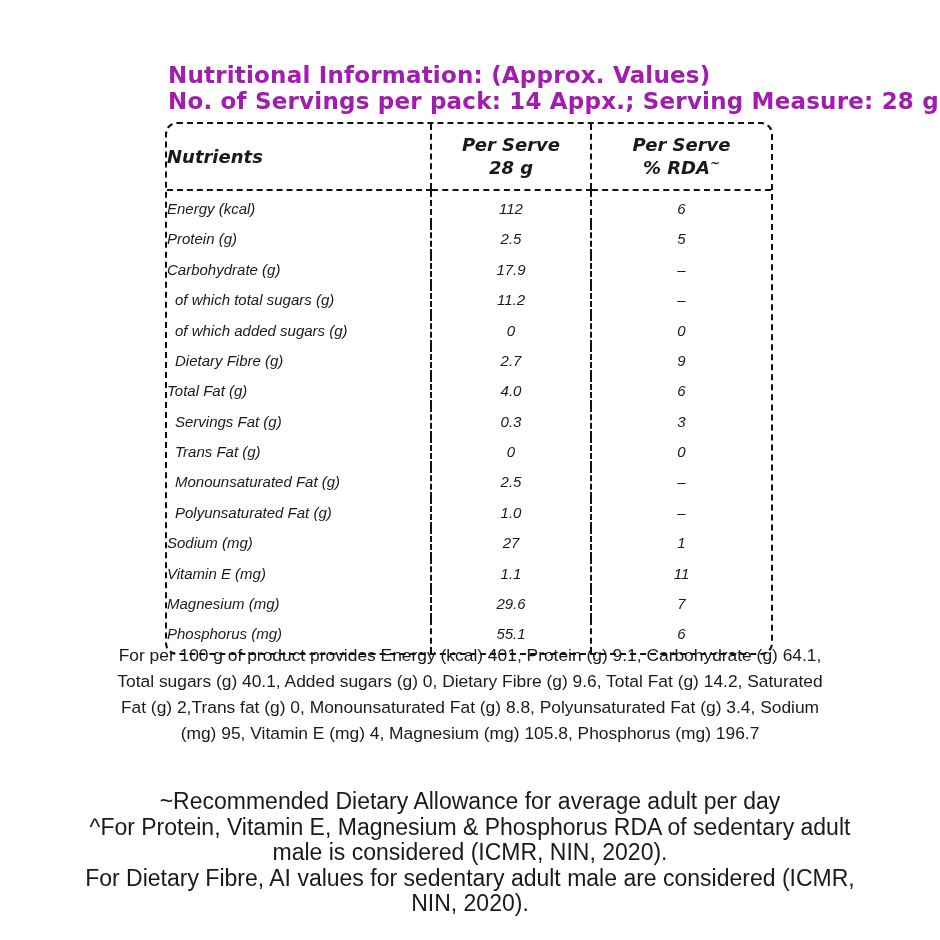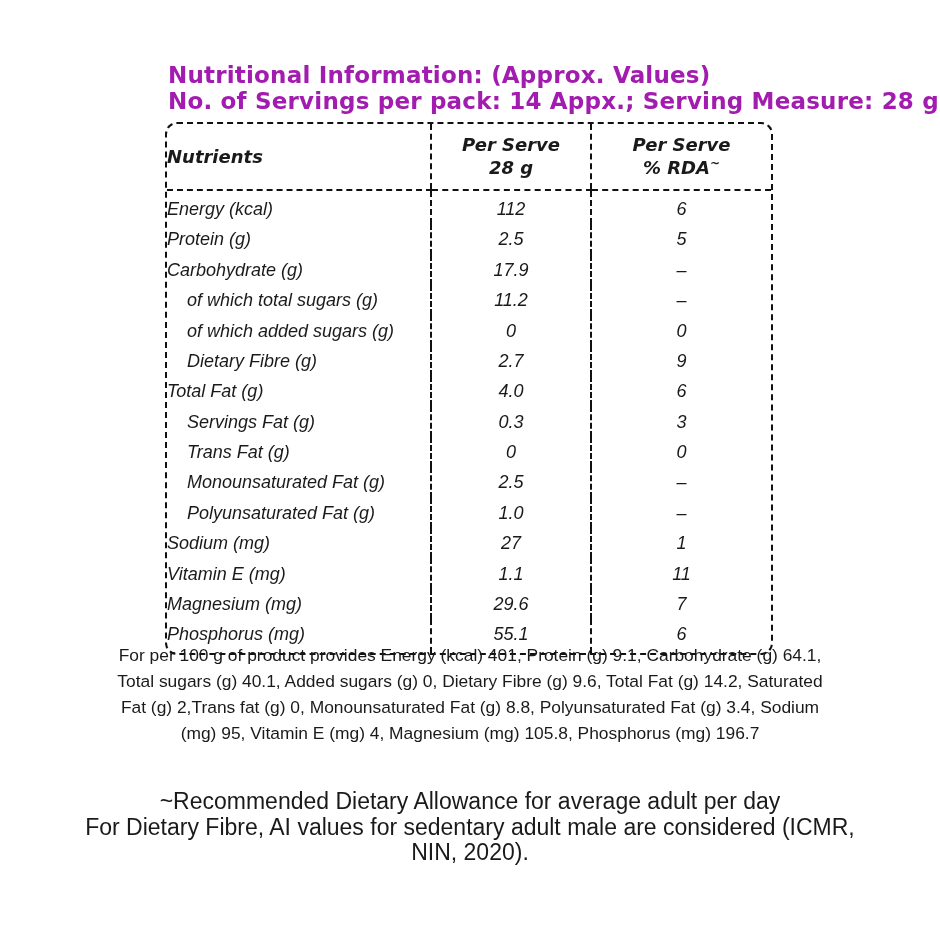--- a/index.html
+++ b/index.html
@@ -76,30 +76,30 @@
     border-left: 2.4px dashed #111111;
   }
   .h-sub { display: block; }
   .rda-mark {
     font-size: 12px;
     vertical-align: super;
     line-height: 0;
   }
 
   table.nutri tbody td {
-    font-size: 18px;
+    font-size: 15px;
     line-height: 22px;
     padding: 4.2px 0;
     vertical-align: middle;
   }
   td.n-name {
     text-align: left;
     padding-left: 14px;
   }
-  td.n-name.lvl1 { padding-left: 20px; margin-left: 32px; }
+  td.n-name.lvl1 { padding-left: 8px; margin-left: 32px; }
   td.v-serve, td.v-rda {
     text-align: center;
     border-left: 2.4px dashed #111111;
   }
   tbody tr:first-child td { padding-top: 7px; }
   tbody tr:last-child td  { padding-bottom: 8px; }
 
   
   .per100 {
     position: absolute;
@@ -228,16 +228,17 @@
             <td class="v-rda">6</td>
           </tr>
         </tbody>
     </table>
   </div>
 
   <div class="per100">For per 100 g of product provides Energy (kcal) 401, Protein (g) 9.1, Carbohydrate (g) 64.1, Total sugars (g) 40.1, Added sugars (g) 0, Dietary Fibre (g) 9.6, Total Fat (g) 14.2, Saturated Fat (g) 2,Trans fat (g) 0, Monounsaturated Fat (g) 8.8, Polyunsaturated Fat (g) 3.4, Sodium (mg) 95, Vitamin E (mg) 4, Magnesium (mg) 105.8, Phosphorus (mg) 196.7</div>
 
   <div class="rda-notes">
     <span class="nline">~Recommended Dietary Allowance for average adult per day</span>
+    <span class="nline">^For Protein, Vitamin E, Magnesium &amp; Phosphorus RDA of sedentary adult male is considered (ICMR, NIN, 2020).</span>
     <span class="nline">For Dietary Fibre, AI values for sedentary adult male are considered (ICMR, NIN, 2020).</span>
   </div>
 
 </div>
 
 </body></html>

